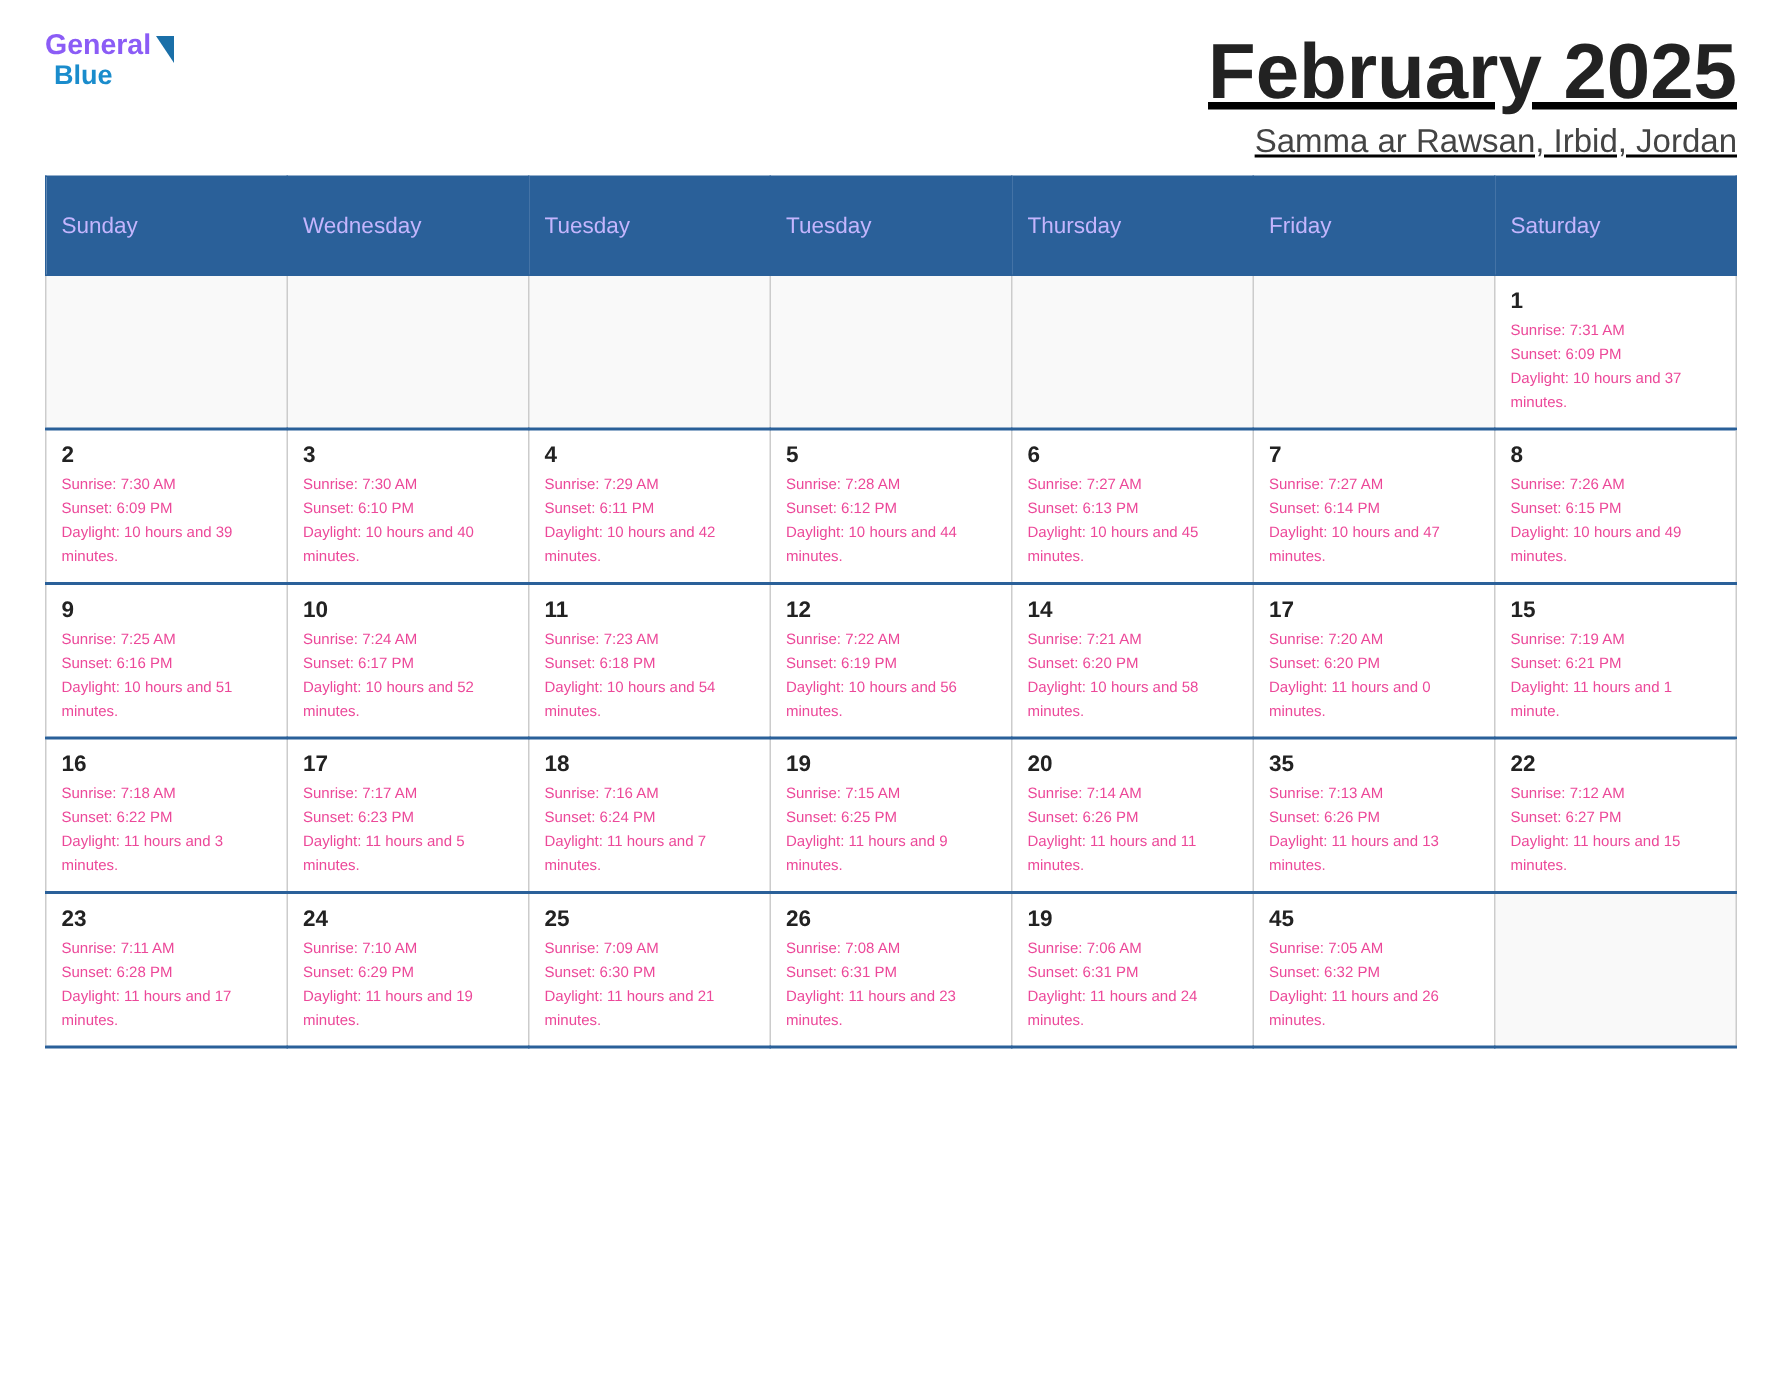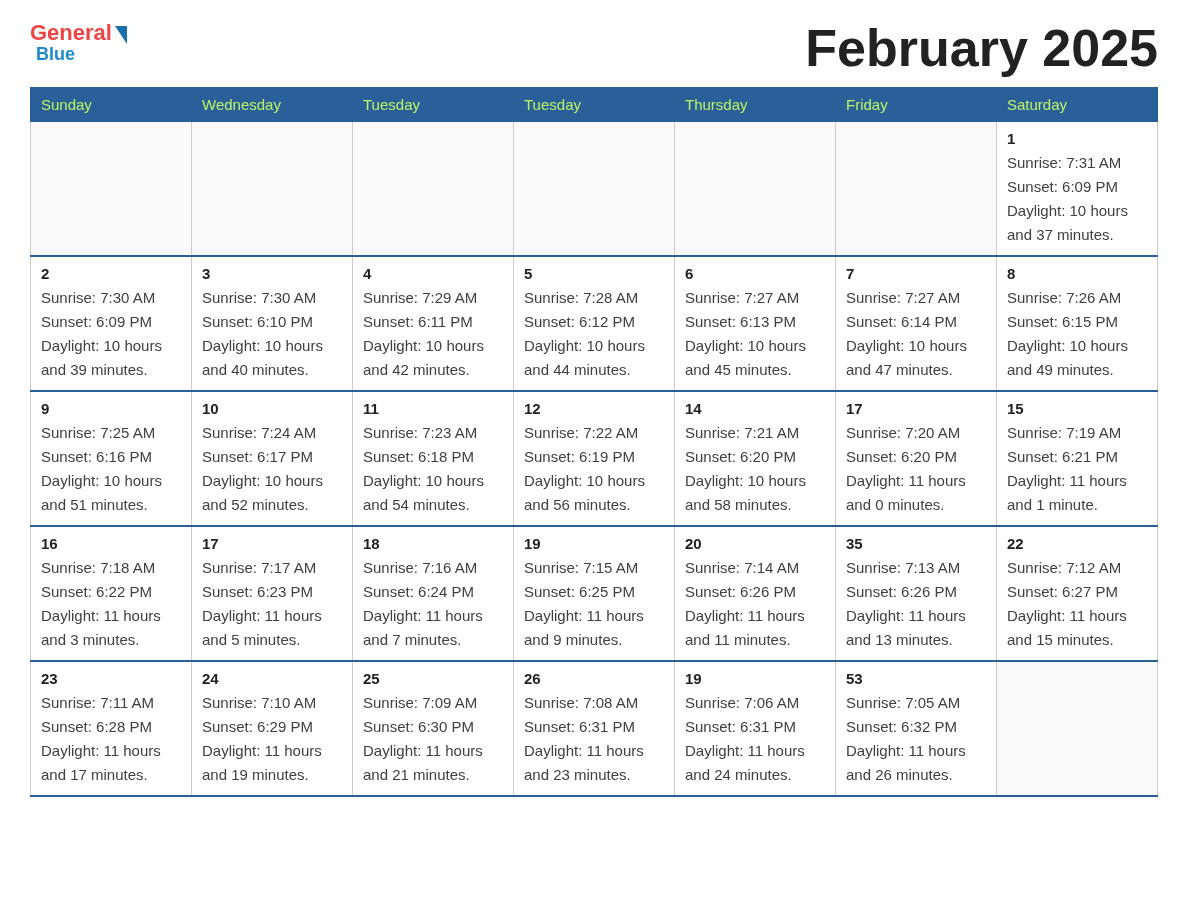--- a/index.html
+++ b/index.html
@@ -19,41 +19,42 @@
     .logo {
       display: flex;
       flex-direction: column;
       align-items: flex-start;
     }
     .logo-top {
       display: flex;
       align-items: center;
     }
     .logo-general {
-      font-size: 22px;
-      font-weight: bold;
-      color: #ef4444;
+      font-size: 19px;
+      font-weight: bold;
+      color: #8b5cf6;
     }
     .logo-arrow {
       width: 0;
       height: 0;
       border-left: 12px solid transparent;
       border-top: 18px solid #1a6fa8;
       margin-left: 3px;
       margin-top: 4px;
     }
     .logo-blue {
       font-size: 18px;
       font-weight: bold;
       color: #1a8ccc;
       margin-top: -2px;
       margin-left: 2px;
     }
     .title-block {
       text-align: right;
+      text-decoration: underline;
     }
     .main-title {
       font-size: 52px;
       font-weight: bold;
       color: #222;
       line-height: 1.1;
     }
     .subtitle {
       font-size: 22px;
       color: #444;
@@ -61,24 +62,24 @@
     }
     .calendar {
       width: 100%;
       border-collapse: collapse;
       margin-top: 8px;
     }
     .calendar thead tr {
       background-color: #2a6099;
     }
     .calendar thead th {
-      color: #bef264;
+      color: #c4b5fd;
       font-size: 15px;
       font-weight: normal;
-      padding: 8px 10px;
+      padding: 24px 10px;
       text-align: left;
       border: 1px solid #2a6099;
       margin-left: 36px;
     }
     .calendar tbody tr {
       border-bottom: 2px solid #2a6099;
     }
     .calendar tbody td {
       vertical-align: top;
       padding: 8px 10px;
@@ -93,22 +94,22 @@
       border-left: 1px solid #ccc;
     }
     .day-num {
       font-size: 15px;
       font-weight: bold;
       color: #222;
       display: block;
       margin-bottom: 4px;
     }
     .day-info {
-      font-size: 15px;
-      color: #404040;
+      font-size: 10px;
+      color: #ec4899;
       line-height: 1.6;
     }
     .empty-cell {
       background: #f9f9f9;
     }
     .last-row td {
       border-bottom: 1px solid #ccc;
       margin-top: 22px;
     }
   </style>
@@ -118,20 +119,21 @@
 <div class="header">
   <div class="logo">
     <div class="logo-top">
       <span class="logo-general">General</span>
       <div class="logo-arrow"></div>
     </div>
     <span class="logo-blue" style="margin-left:6px;">Blue</span>
   </div>
   <div class="title-block">
     <div class="main-title">February 2025</div>
+    <div class="subtitle">Samma ar Rawsan, Irbid, Jordan</div>
   </div>
 </div>
 
 <table class="calendar">
   <thead>
     <tr>
     <th>Sunday</th>
         <th>Wednesday</th>
         <th>Tuesday</th>
         <th>Tuesday</th>
@@ -258,19 +260,19 @@
         </td>
         <td>
           <span class="day-num">26</span>
           <div class="day-info">Sunrise: 7:08 AM<br>Sunset: 6:31 PM<br>Daylight: 11 hours and 23 minutes.</div>
         </td>
         <td>
           <span class="day-num">19</span>
           <div class="day-info">Sunrise: 7:06 AM<br>Sunset: 6:31 PM<br>Daylight: 11 hours and 24 minutes.</div>
         </td>
         <td>
-          <span class="day-num">53</span>
+          <span class="day-num">45</span>
           <div class="day-info">Sunrise: 7:05 AM<br>Sunset: 6:32 PM<br>Daylight: 11 hours and 26 minutes.</div>
         </td>
         <td class="empty-cell"></td>
       </tr>
     </tbody>
 </table>
 
 </body></html>

